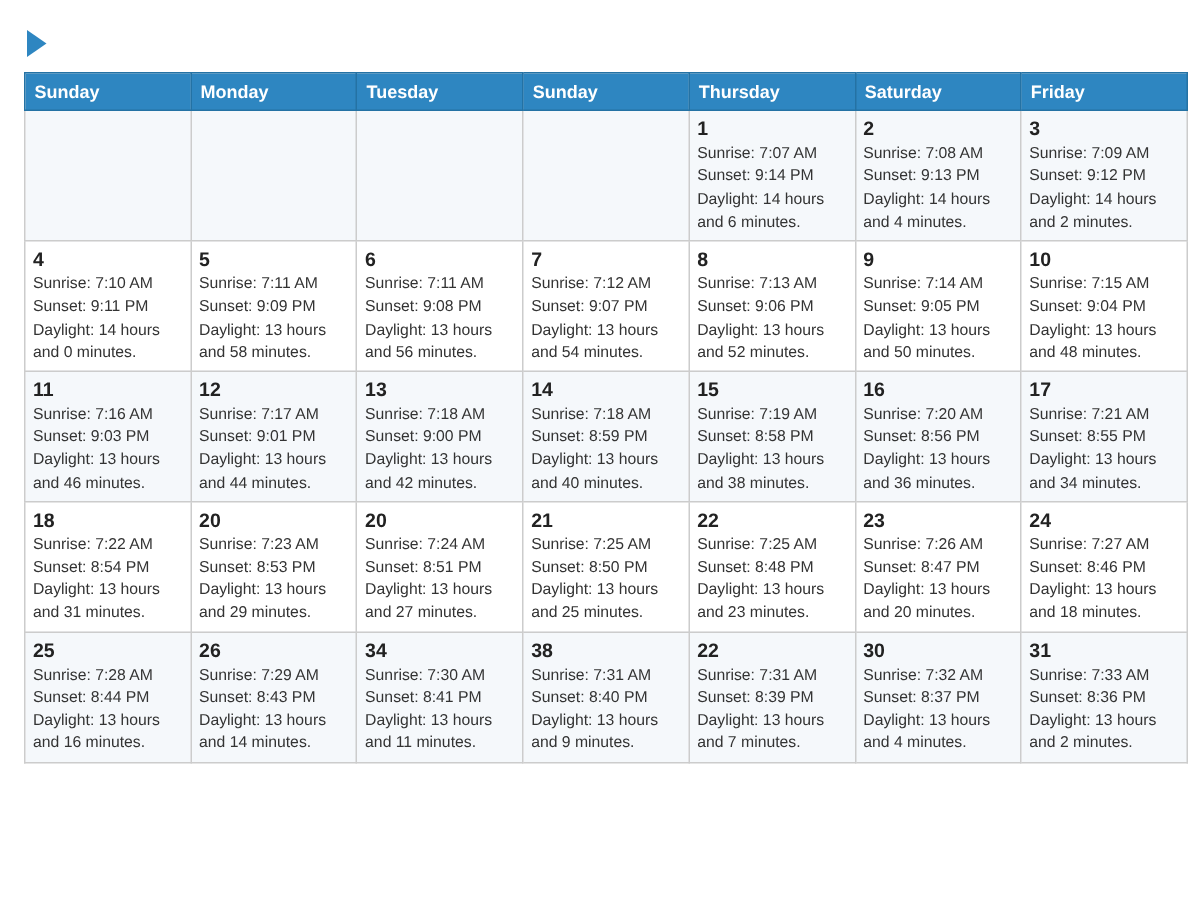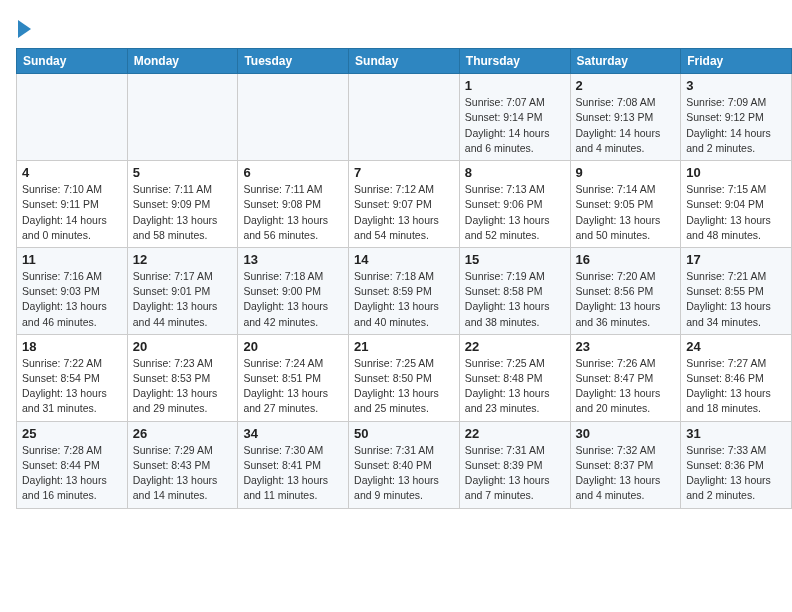--- a/index.html
+++ b/index.html
@@ -170,21 +170,21 @@
           </td>
           <td>
             <span class="day-num">26</span>
             <div class="day-info">Sunrise: 7:29 AM<br>Sunset: 8:43 PM<br>Daylight: 13 hours<br>and 14 minutes.</div>
           </td>
           <td>
             <span class="day-num">34</span>
             <div class="day-info">Sunrise: 7:30 AM<br>Sunset: 8:41 PM<br>Daylight: 13 hours<br>and 11 minutes.</div>
           </td>
           <td>
-            <span class="day-num">50</span>
+            <span class="day-num">38</span>
             <div class="day-info">Sunrise: 7:31 AM<br>Sunset: 8:40 PM<br>Daylight: 13 hours<br>and 9 minutes.</div>
           </td>
           <td>
             <span class="day-num">22</span>
             <div class="day-info">Sunrise: 7:31 AM<br>Sunset: 8:39 PM<br>Daylight: 13 hours<br>and 7 minutes.</div>
           </td>
           <td>
             <span class="day-num">30</span>
             <div class="day-info">Sunrise: 7:32 AM<br>Sunset: 8:37 PM<br>Daylight: 13 hours<br>and 4 minutes.</div>
           </td>

